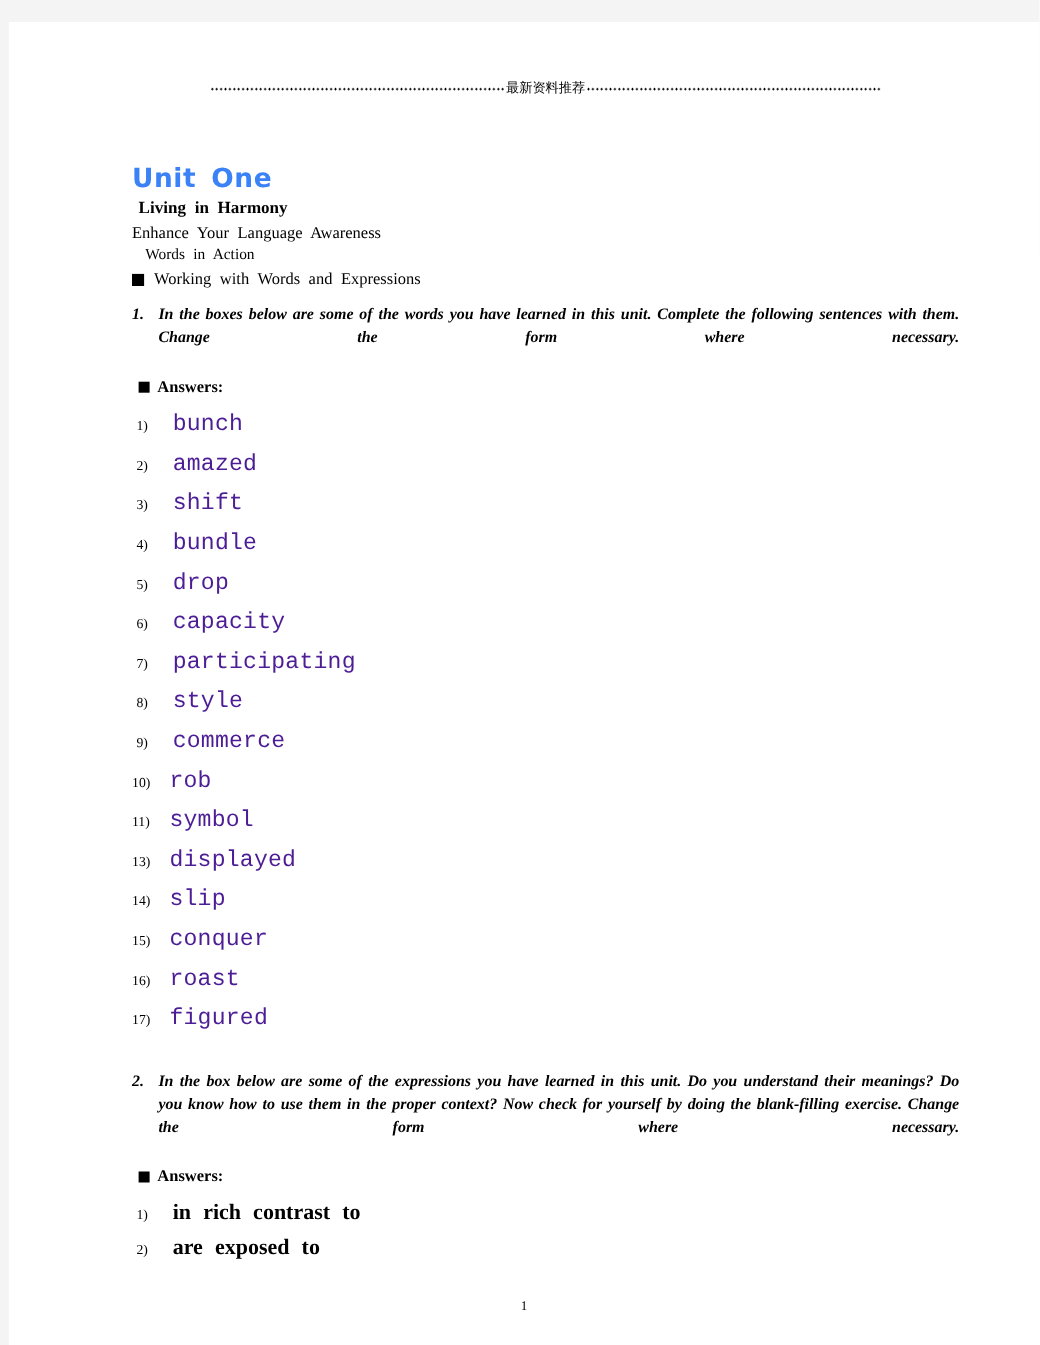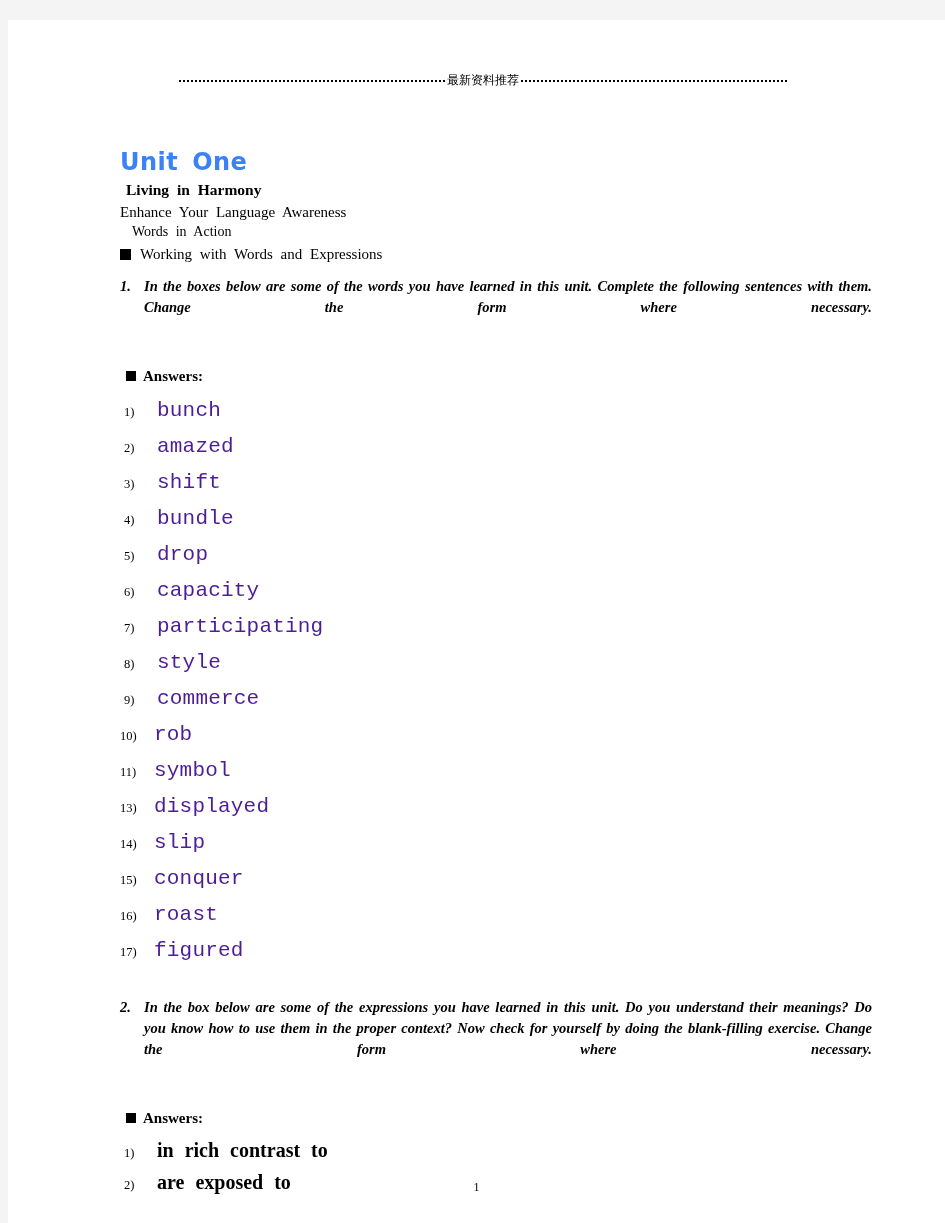--- a/index.html
+++ b/index.html
@@ -22,21 +22,21 @@
     top: 20px;
     width: 937px;
     height: 1203px;
     background: #ffffff;
     box-sizing: border-box;
   }
 
   
   .doc-header {
     position: absolute;
-    left: 170px;
+    left: 183px;
     top: 48px;
     width: 610px;
     height: 22px;
     display: flex;
     align-items: center;
     justify-content: space-between;
     white-space: nowrap;
   }
   .leader {
     flex: 1 1 auto;
@@ -146,21 +146,21 @@
   
   .instruction .txt:after {
     content: "";
     display: inline-block;
     width: 100%;
   }
 
   .answers-head {
     display: flex;
     align-items: center;
-    margin-top: 28px;
+    margin-top: 4px;
     margin-left: 6px;
     font-family: "Liberation Serif", serif;
     font-weight: bold;
     font-size: 15px;
     line-height: 1.2;
   }
 
   
   .answer-list {
     margin: 14px 0 0 0;

